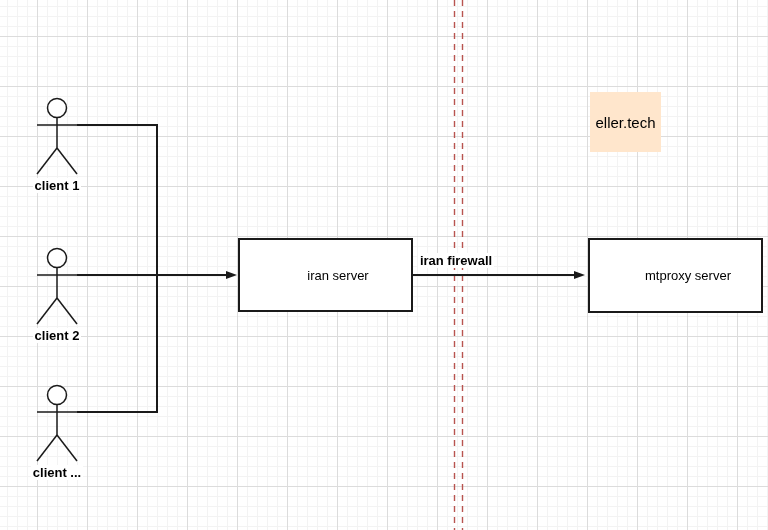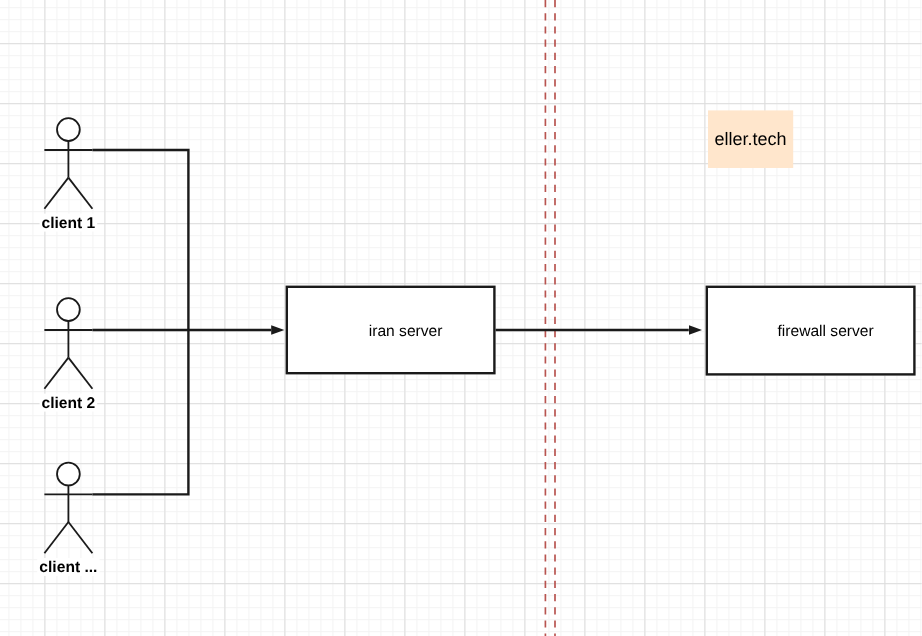--- a/index.html
+++ b/index.html
@@ -43,21 +43,21 @@
     line-height: 16px;
   }
   .shape-label > span { background: #ffffff; padding: 0 2px; font-weight: bold; }
   .client-label   { left: 7px;  width: 100px; }
   .client-label-1 { top: 178px; }
   .client-label-2 { top: 328px; }
   .client-label-3 { top: 465px; }
   .firewall-label { left: 396px; top: 253px; width: 120px; }
   .badge {
     position: absolute;
-    left: 590px; top: 92px; width: 71px; height: 48px;
+    left: 590px; top: 92px; width: 71px; height: 60px;
     background: #ffe6cc;
     display: flex; align-items: center; justify-content: center;
     font-size: 15px; color: #000000;
   }
 </style>
 </head>
 <body>
 
 <div class="canvas">
 
@@ -109,21 +109,24 @@
     <span>client 2</span>
   </div>
   <div class="shape-label client-label client-label-3">
     <span>client ...</span>
   </div>
 
   <div class="node iran">
     <span>iran server</span>
   </div>
   <div class="node mtproxy">
-    <span>firewall server</span>
+    <span>mtproxy server</span>
   </div>
 
+  <div class="shape-label firewall-label">
+    <span>iran firewall</span>
+  </div>
 
   <div class="badge">
     <span>eller.tech</span>
   </div>
 
 </div>
 
 </body></html>

